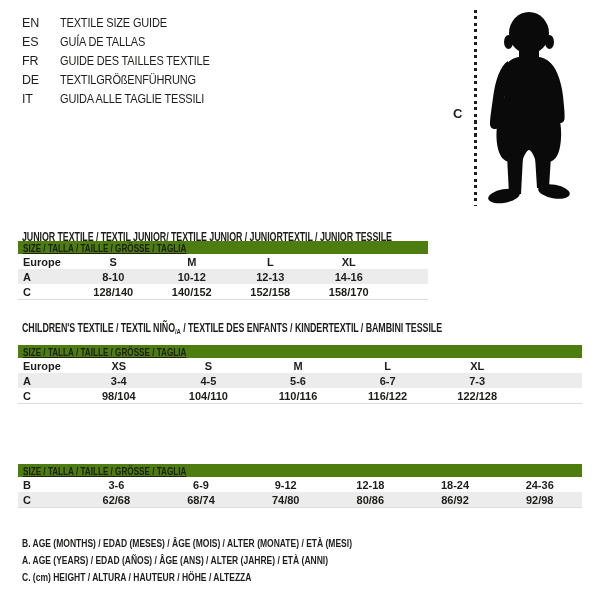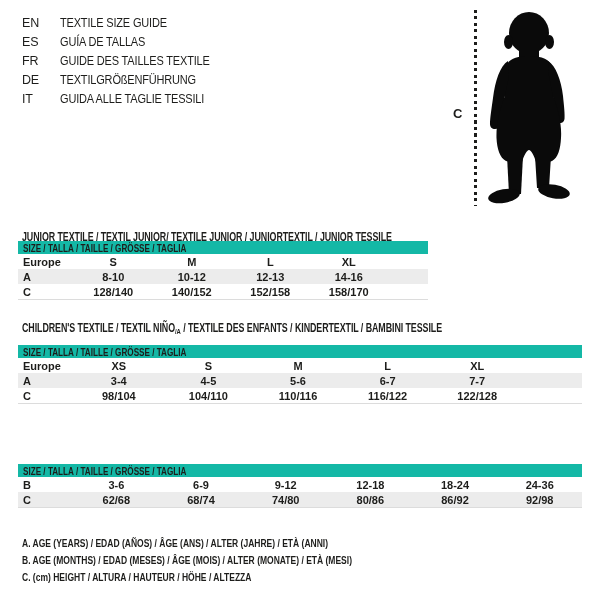--- a/index.html
+++ b/index.html
@@ -36,23 +36,23 @@
   .title-children { left:22px; top:321px; }
   .title-babies   { left:22px; top:424px; }
   sub.sub { font-size:8px; vertical-align:-2px; }
 
   
   .size-table { left:18px; }
   .tbl-junior   { top:241px; width:410px; }
   .tbl-children { top:345px; width:564px; }
   .tbl-babies   { top:464px; width:564px; }
   .size-bar {
-    height:13px; background:#14b8a6;
+    height:13px; background:#4d7c0f;
     display:flex; align-items:center;
-    font-size:11px; font-weight:700; padding-left:5px;
+    font-size:11px; font-weight:700; padding-left:5px;text-decoration:underline;
   }
   .t-row { display:flex; align-items:center; height:15px; font-size:11px; font-weight:700; }
   .t-row.alt { background:#ececec; }
   .t-row .lbl { width:56px; padding-left:5px; font-weight:700; }
   .t-row .cell { flex:1; text-align:center; }
   .tbl-junior .t-row, .tbl-junior + .hidden { padding-right:0; }
   .tbl-junior .t-row { padding-right:40px; }
   .tbl-children .t-row { padding-right:60px; }
   .size-table { border-bottom:1px solid #dcdcdc; }
 
@@ -147,21 +147,21 @@
     <span class="cell">M</span>
     <span class="cell">L</span>
     <span class="cell">XL</span>
   </div>
   <div class="t-row alt">
     <span class="lbl">A</span>
     <span class="cell">3-4</span>
     <span class="cell">4-5</span>
     <span class="cell">5-6</span>
     <span class="cell">6-7</span>
-    <span class="cell">7-7</span>
+    <span class="cell">7-3</span>
   </div>
   <div class="t-row">
     <span class="lbl">C</span>
     <span class="cell">98/104</span>
     <span class="cell">104/110</span>
     <span class="cell">110/116</span>
     <span class="cell">116/122</span>
     <span class="cell">122/128</span>
   </div>
 </div>
@@ -186,16 +186,16 @@
     <span class="cell">62/68</span>
     <span class="cell">68/74</span>
     <span class="cell">74/80</span>
     <span class="cell">80/86</span>
     <span class="cell">86/92</span>
     <span class="cell">92/98</span>
   </div>
 </div>
 
 <div class="abs legend">
+  <div class="legend-line"><span class="cond">B. AGE (MONTHS) / EDAD (MESES) / ÂGE (MOIS) / ALTER (MONATE) / ETÀ (MESI)</span></div>
   <div class="legend-line"><span class="cond">A. AGE (YEARS) / EDAD (AÑOS) / ÂGE (ANS) / ALTER (JAHRE) / ETÀ (ANNI)</span></div>
-  <div class="legend-line"><span class="cond">B. AGE (MONTHS) / EDAD (MESES) / ÂGE (MOIS) / ALTER (MONATE) / ETÀ (MESI)</span></div>
   <div class="legend-line"><span class="cond">C. (cm) HEIGHT / ALTURA / HAUTEUR / HÖHE / ALTEZZA</span></div>
 </div>
 
 </body></html>

